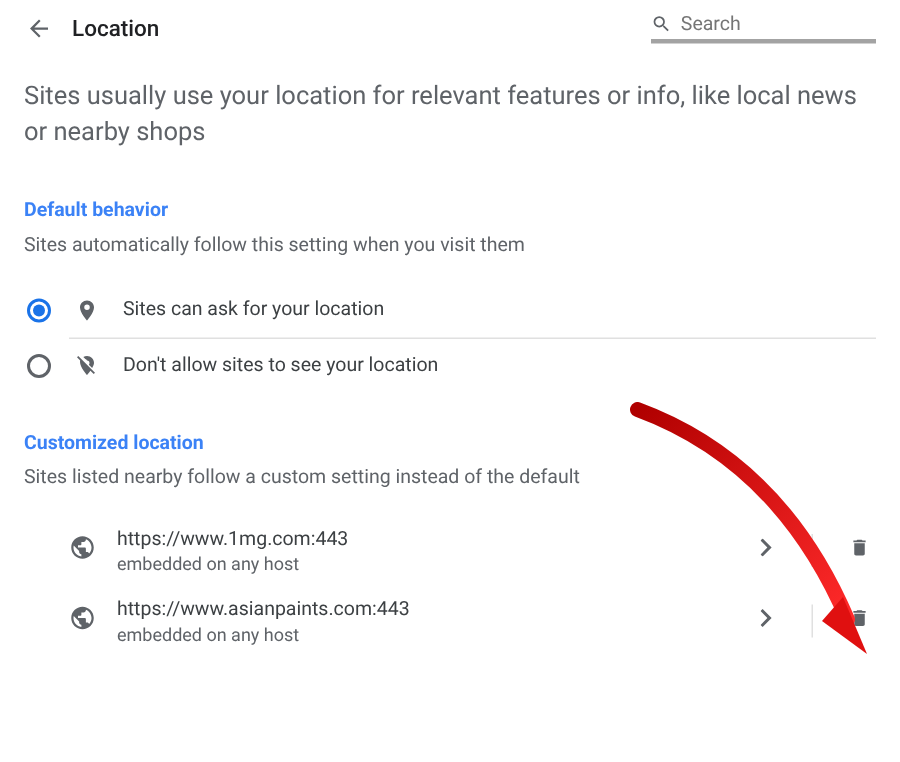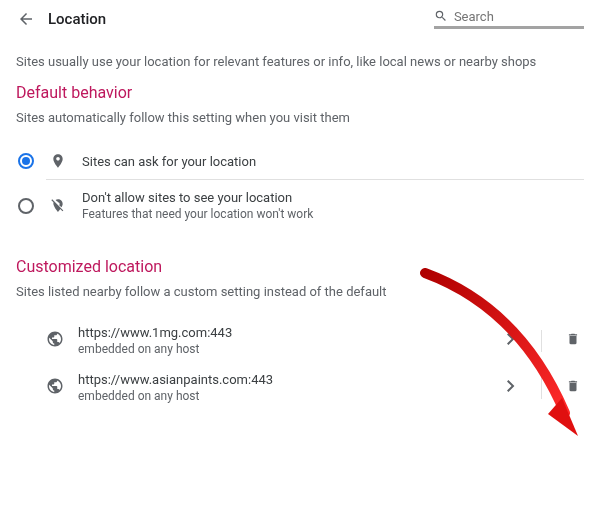--- a/index.html
+++ b/index.html
@@ -3,22 +3,22 @@
   <meta charset="utf-8">
   <style>
     * { margin: 0; padding: 0; box-sizing: border-box; font-family: 'Roboto', 'Segoe UI', Arial, sans-serif; }
     body { background: #fff; width: 600px; height: 508px; color: #3c4043; font-size: 13px; overflow: hidden; position: relative; }
     .header { display: flex; align-items: center; padding: 8px 16px 6px 16px; gap: 12px; }
     .back-btn { width: 20px; height: 20px; display: flex; align-items: center; justify-content: center; cursor: pointer; }
     .title { font-size: 15px; color: #202124; font-weight: 500; }
     .search-wrap { margin-left: auto; display: flex; align-items: center; border-bottom: 3px solid #a3a3a3; width: 150px; padding-bottom: 2px; gap: 6px; }
     .search-input { border: none; outline: none; font-size: 13px; color: #5f6368; width: 100%; }
     .content { padding: 18px 16px 0 16px; }
-    .intro { color: #5f6368; font-size: 13px; margin-bottom: 12px; line-height: 1.4; }
-    .section-title { color: #be185d; font-size: 16px; font-weight: 400; margin-bottom: 8px; }
+    .intro { color: #5f6368; font-size: 17px; margin-bottom: 32px; line-height: 1.4; }
+    .section-title { color: #3b82f6; font-size: 13px; font-weight: 700; margin-bottom: 8px; }
     .section-sub { color: #5f6368; font-size: 13px; margin-bottom: 18px; }
     .option-row { display: flex; align-items: center; padding: 10px 2px; gap: 14px; }
     .divider { border-top: 1px solid #e0e0e0; margin-left: 30px; }
     .radio { width: 16px; height: 16px; flex-shrink: 0; position: relative; }
     .radio-outer { width: 16px; height: 16px; border: 2px solid #5f6368; border-radius: 50%; display: block; }
     .radio.checked .radio-outer { border-color: #1a73e8; }
     .radio.checked::after { content: ''; position: absolute; top: 4px; left: 4px; width: 8px; height: 8px; background: #1a73e8; border-radius: 50%; }
     .option-icon { width: 20px; color: #5f6368; display: flex; justify-content: center; }
     .option-text { display: flex; flex-direction: column; }
     .opt-label { color: #3c4043; font-size: 13px; }
@@ -79,21 +79,20 @@
     <span class="radio">
         <span class="radio-outer"></span>
       </span>
     <span class="option-icon">
       <svg width="16" height="16" viewBox="0 0 24 24" fill="#5f6368">
           <path d="M12 6.5A2.5 2.5 0 0114.5 9a2.5 2.5 0 01-.67 1.7l3.3 3.3C18.3 12 19 10.36 19 9c0-3.87-3.13-7-7-7-1.36 0-2.6.4-3.66 1.07l1.97 1.97A2.5 2.5 0 0112 6.5zM3.27 2L2 3.27l3.18 3.18C5.07 7.1 5 7.54 5 8c0 5.25 7 13 7 13s1.67-1.85 3.38-4.35L18.73 20 20 18.73 3.27 2z"></path>
         </svg>
     </span>
     <span class="option-text">
       <span class="opt-label">Don't allow sites to see your location</span>
-      <span class="opt-sub">Features that need your location won't work</span>
     </span>
   </div>
 
   <div class="spacer"></div>
 
   <div class="section-title">Customized location</div>
   <div class="section-sub">Sites listed nearby follow a custom setting instead of the default</div>
 
 
   <div class="site-row">

